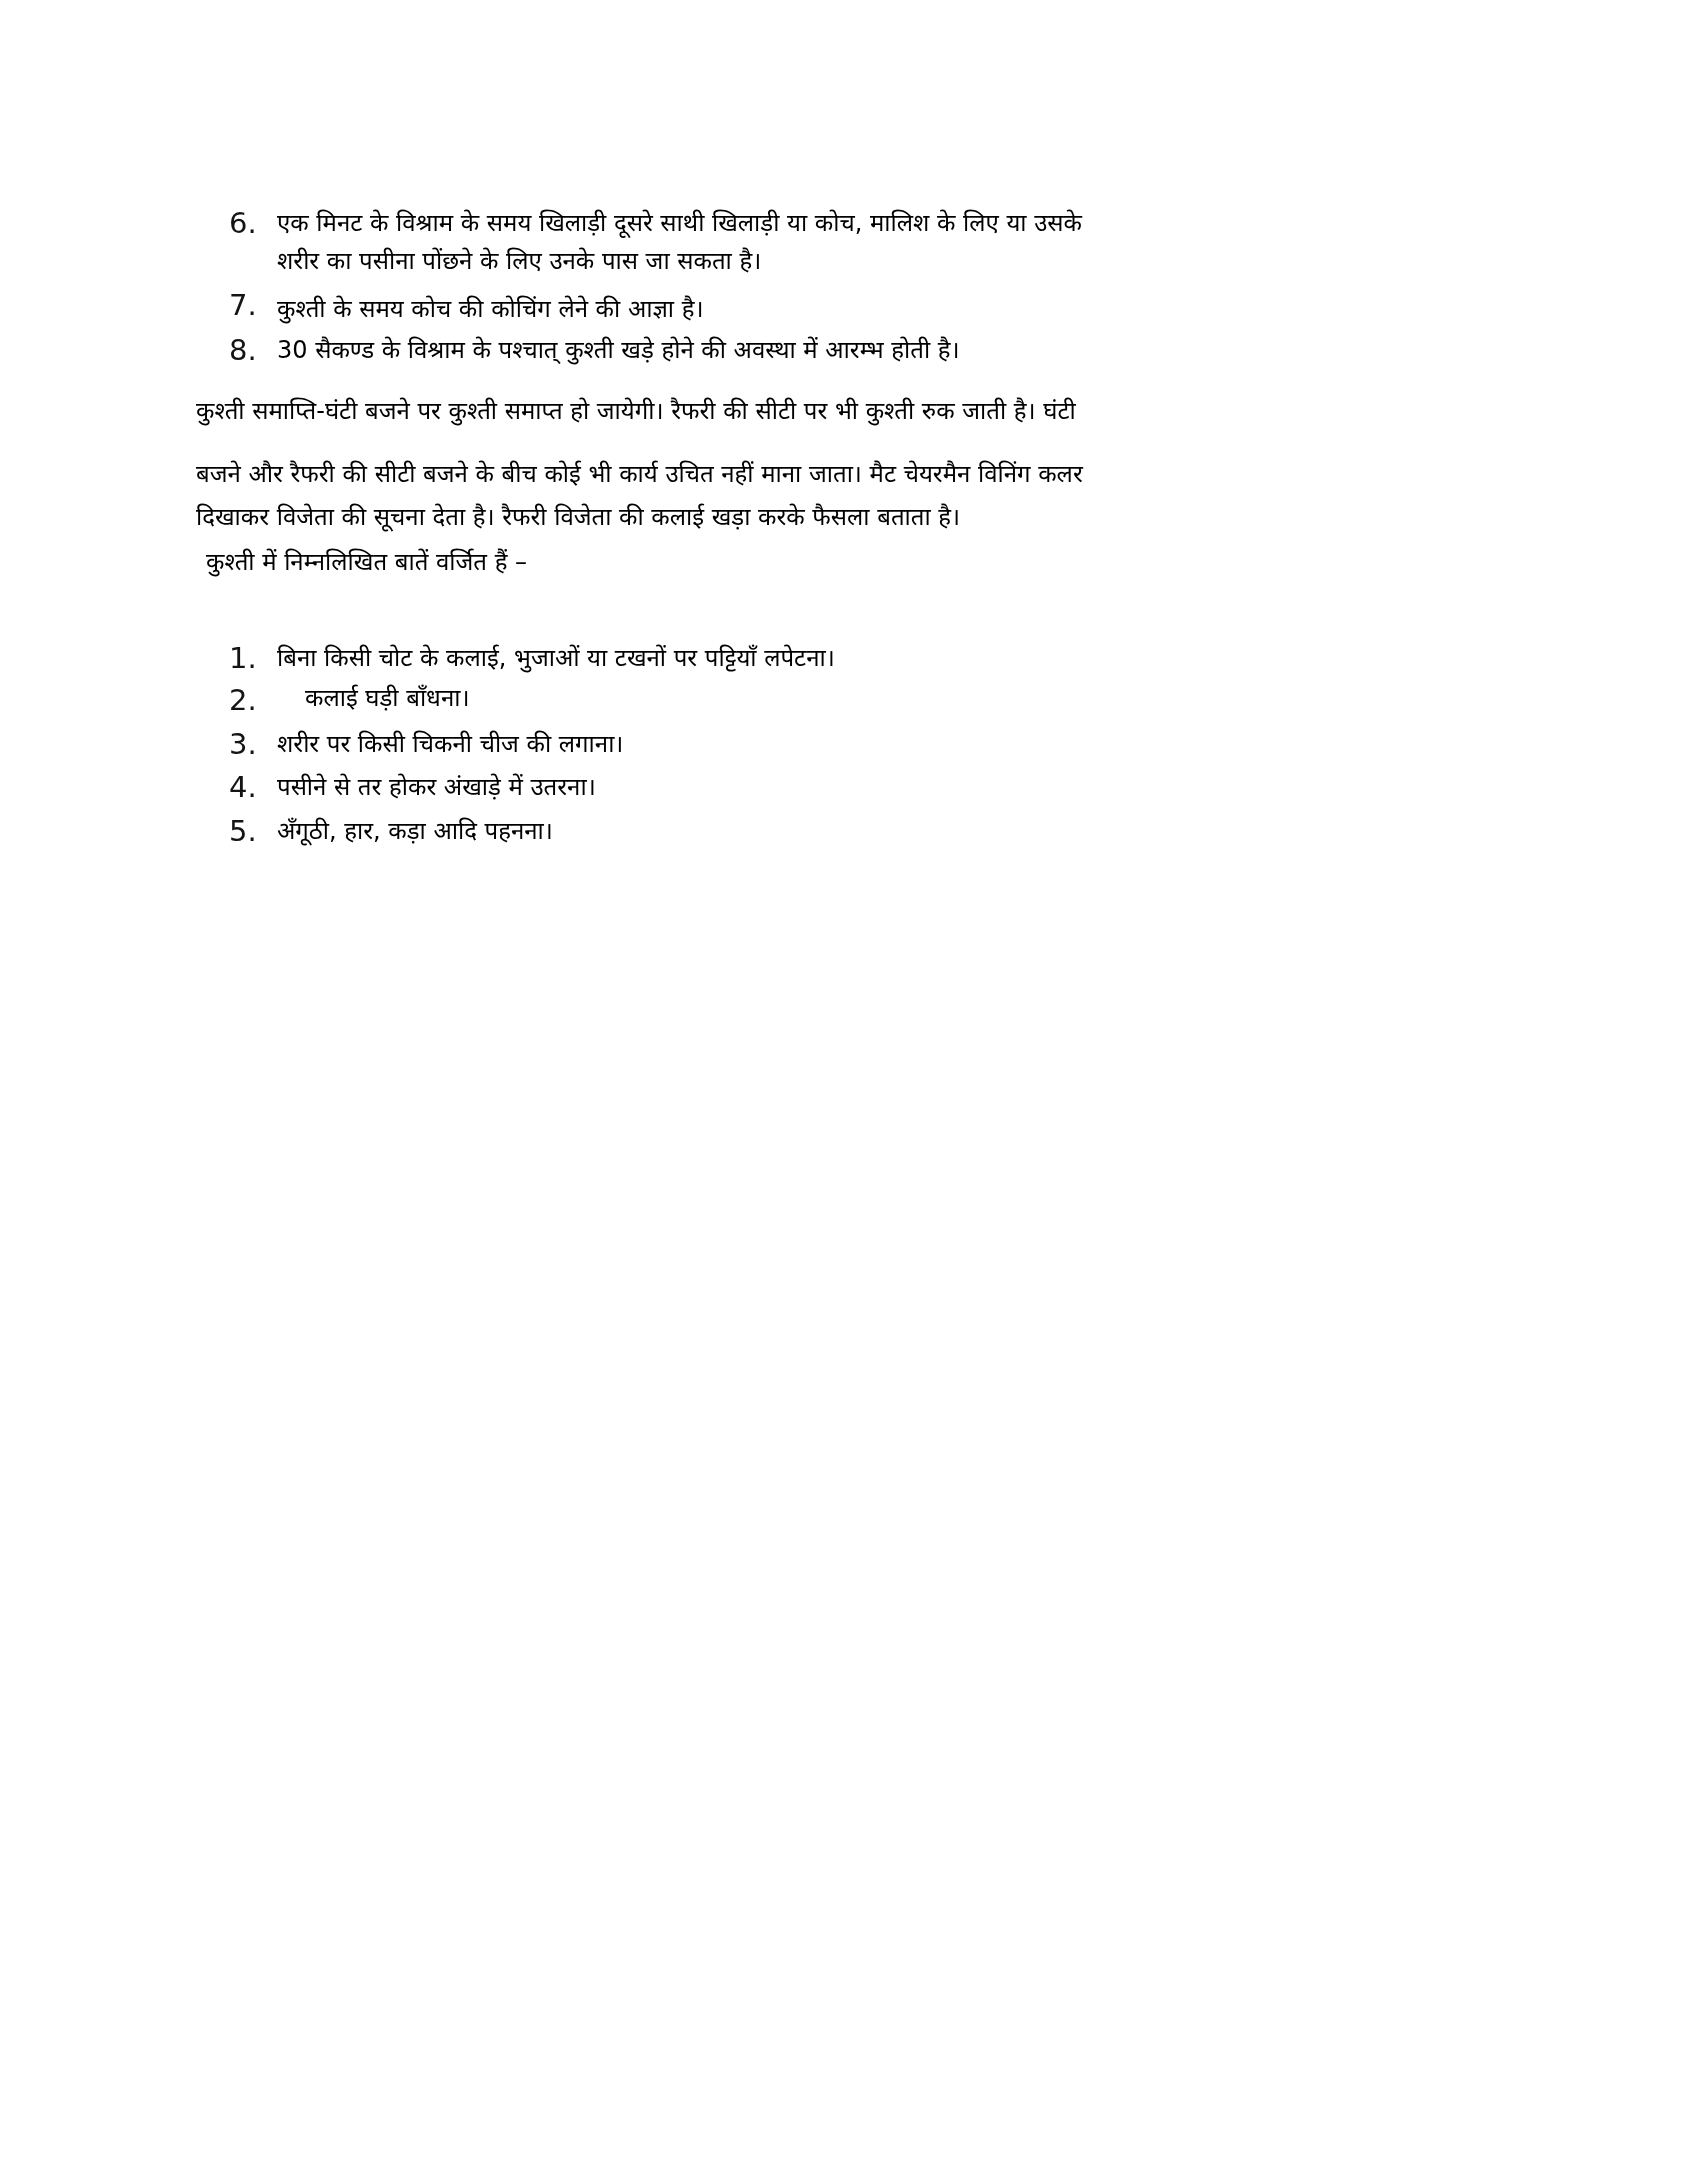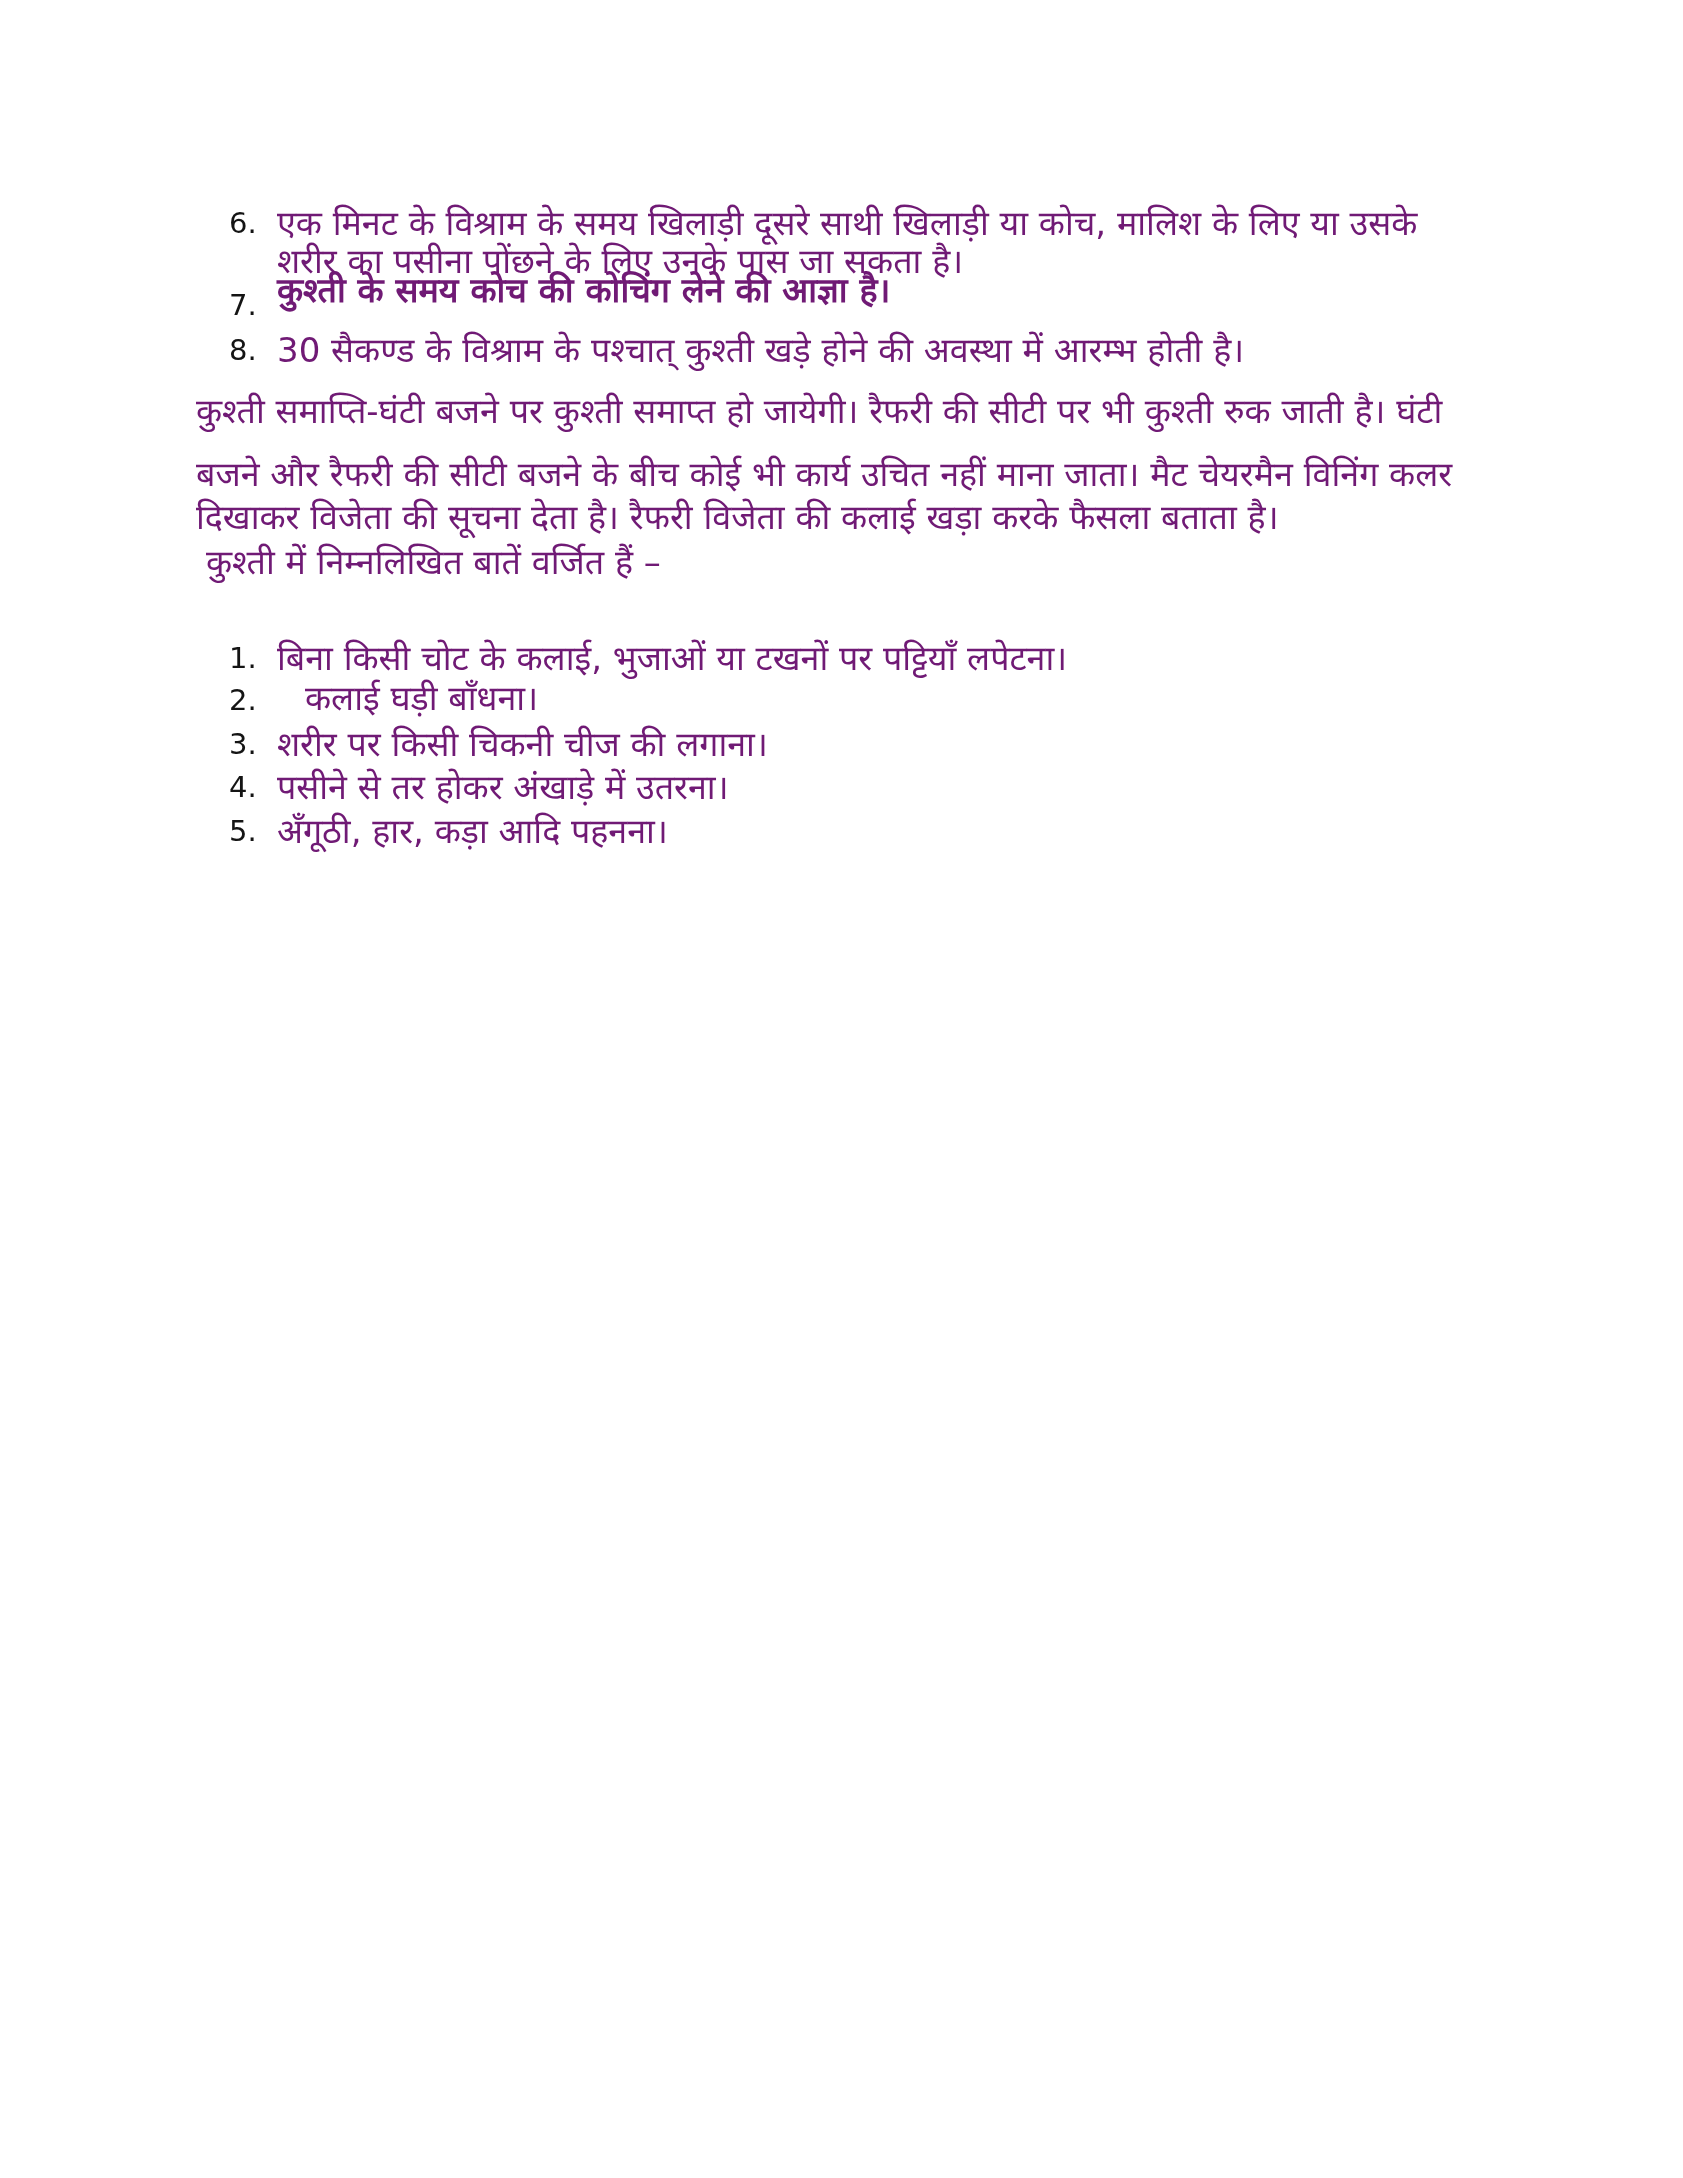--- a/index.html
+++ b/index.html
@@ -18,25 +18,25 @@
     .page {
       position: absolute;
       left: 0;
       top: 0;
       width: 1683px;
       height: 2178px;
       background: #ffffff;
     }
     .line {
       position: absolute;
-      font-size: 34px;
+      font-size: 24px;
       line-height: 44px;
       height: 44px;
       white-space: nowrap;
-      color: #701a75;
+      color: #000000;
     }
     .num {
       position: absolute;
       left: 229px;
       font-size: 29px;
       line-height: 44px;
       height: 44px;
       color: #141414;
       white-space: nowrap;
     }
@@ -49,21 +49,21 @@
 <div class="page">
 
   <div>
     <div>
       <span class="num" style="top:201px;">6.</span>
       <span class="line item-text" style="top:201px;">एक मिनट के विश्राम के समय खिलाड़ी दूसरे साथी खिलाड़ी या कोच, मालिश के लिए या उसके</span>
       <span class="line item-text" style="top:239px;">शरीर का पसीना पोंछने के लिए उनके पास जा सकता है।</span>
     </div>
     <div>
       <span class="num" style="top:283px;">7.</span>
-      <span class="line item-text" style="top:268px;font-weight:bold;">कुश्ती के समय कोच की कोचिंग लेने की आज्ञा है।</span>
+      <span class="line item-text" style="top:287px;">कुश्ती के समय कोच की कोचिंग लेने की आज्ञा है।</span>
     </div>
     <div>
       <span class="num" style="top:328px;">8.</span>
       <span class="line item-text" style="top:328px;">30 सैकण्ड के विश्राम के पश्चात् कुश्ती खड़े होने की अवस्था में आरम्भ होती है।</span>
     </div>
   </div>
 
   <div>
     <span class="line para-text" style="top:389px;">कुश्ती समाप्ति-घंटी बजने पर कुश्ती समाप्त हो जायेगी। रैफरी की सीटी पर भी कुश्ती रुक जाती है। घंटी</span>
     <span class="line para-text" style="top:452px;">बजने और रैफरी की सीटी बजने के बीच कोई भी कार्य उचित नहीं माना जाता। मैट चेयरमैन विनिंग कलर</span>

